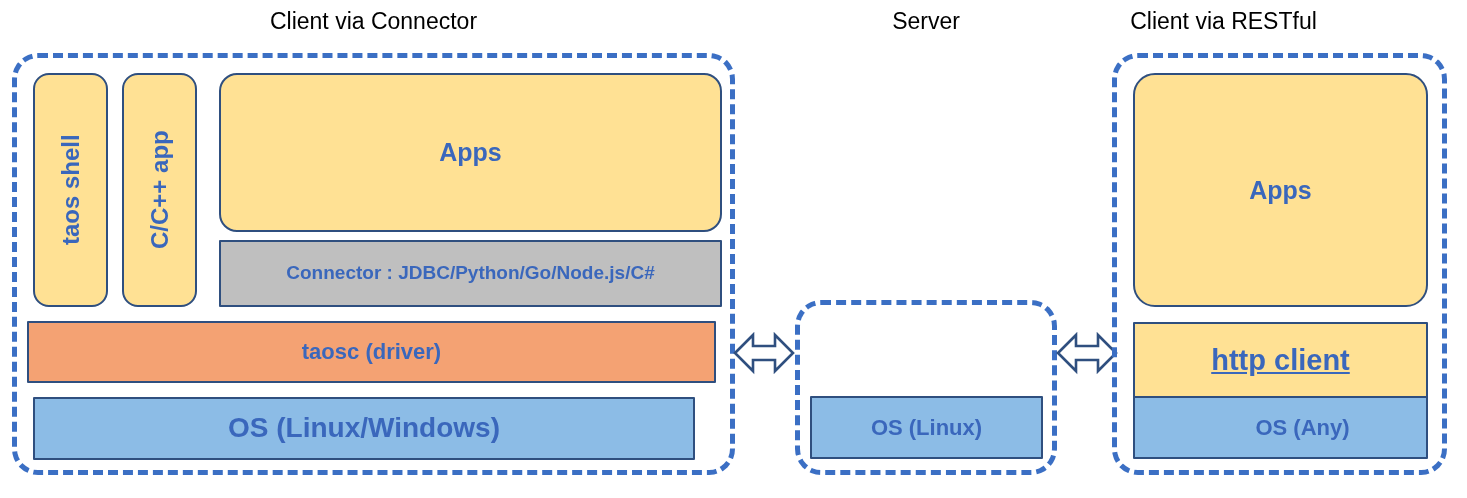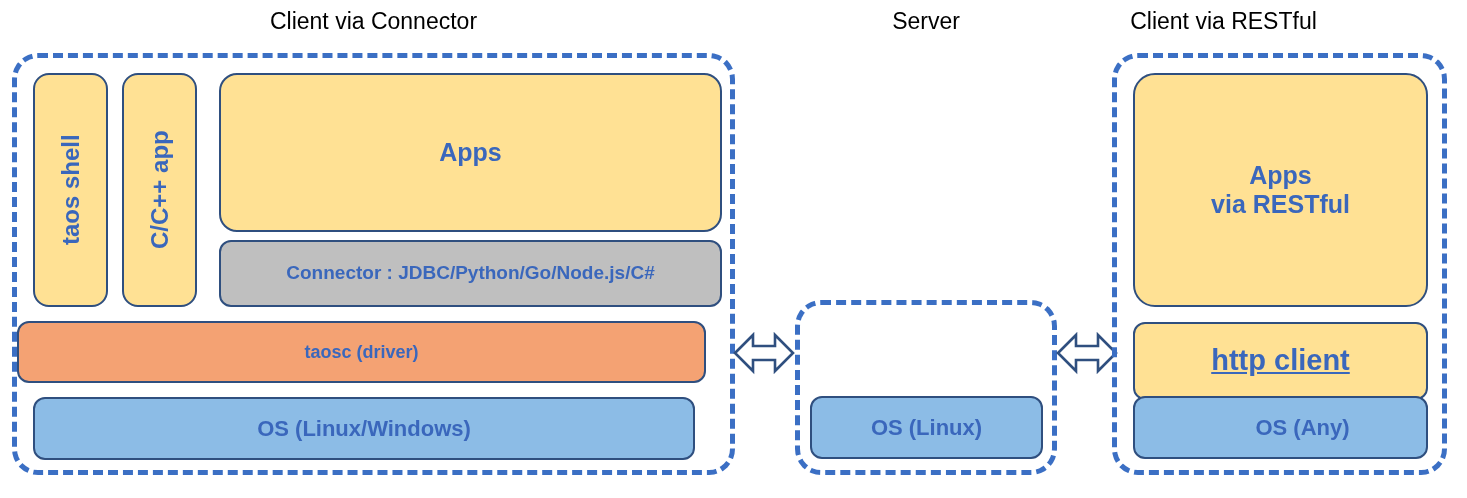--- a/index.html
+++ b/index.html
@@ -30,21 +30,21 @@
     position: absolute;
     border: 5px dashed #3b6fc4;
     border-radius: 26px;
     box-sizing: border-box;
     background: transparent;
   }
   .box {
     position: absolute;
     box-sizing: border-box;
     border: 2px solid #2f4f7f;
-    border-radius: 12px;
+    border-radius: 1px;
     display: flex;
     align-items: center;
     justify-content: center;
     text-align: center;
     font-weight: bold;
     color: #3a67bc;
     line-height: 1.16;
   }
   .box.yellow  { background: #ffe194; }
   .box.orange  { background: #f4a273; }
@@ -72,23 +72,23 @@
   <div class="dashed-group" style="left:12px; top:53px; width:723px; height:422px;"></div>
 
   <div class="box yellow vertical-box" style="left:33px; top:73px; width:75px; height:234px; font-size:24px;">taos shell</div>
 
   <div class="box yellow vertical-box" style="left:122px; top:73px; width:75px; height:234px; font-size:24px;">C/C++ app</div>
 
   <div class="box yellow" style="left:219px; top:73px; width:503px; height:159px; font-size:25px; border-radius:18px;">Apps</div>
 
   <div class="box grey" style="left:219px; top:240px; width:503px; height:67px; font-size:19px;">Connector : JDBC/Python/Go/Node.js/C#</div>
 
-  <div class="box orange" style="left:17px; top:321px; width:689px; height:62px; font-size:18px;">taosc (driver)</div>
+  <div class="box orange" style="left:27px; top:321px; width:689px; height:62px; font-size:22px;">taosc (driver)</div>
 
-  <div class="box blue" style="left:33px; top:397px; width:662px; height:63px; font-size:22px;">OS (Linux/Windows)</div>
+  <div class="box blue" style="left:33px; top:397px; width:662px; height:63px; font-size:28px;">OS (Linux/Windows)</div>
 
   <div class="arrow" style="left:733px; top:325px;">
     <svg width="62" height="56" viewBox="0 0 62 56">
       <polygon points="2,28 20,10 20,21 42,21 42,10 60,28 42,46 42,35 20,35 20,46" fill="#ffffff" stroke="#2f4f7f" stroke-width="2.6" stroke-linejoin="miter"></polygon>
     </svg>
   </div>
 
   <div class="group-title" style="left:795px; top:8px; width:262px;">Server</div>
 
   <div class="dashed-group" style="left:795px; top:300px; width:262px; height:175px;"></div>
@@ -101,20 +101,19 @@
       <polygon points="2,28 20,10 20,21 42,21 42,10 60,28 42,46 42,35 20,35 20,46" fill="#ffffff" stroke="#2f4f7f" stroke-width="2.6" stroke-linejoin="miter"></polygon>
     </svg>
   </div>
 
   <div class="group-title" style="left:1056px; top:8px; width:335px;">Client via RESTful</div>
 
   <div class="dashed-group" style="left:1112px; top:53px; width:335px; height:422px;"></div>
 
   <div class="box yellow" style="left:1133px; top:73px; width:295px; height:234px; font-size:25px; border-radius:22px; flex-direction:column;">
     <span>Apps</span>
-    <span>via RESTful</span>
   </div>
 
   <div class="box yellow" style="left:1133px; top:322px; width:295px; height:78px; font-size:29px;text-decoration:underline;">http client</div>
 
   <div class="box blue" style="left:1133px; top:396px; width:295px; height:63px; font-size:22px;padding-left:44px;">OS (Any)</div>
 
 </div>
 
 </body></html>

